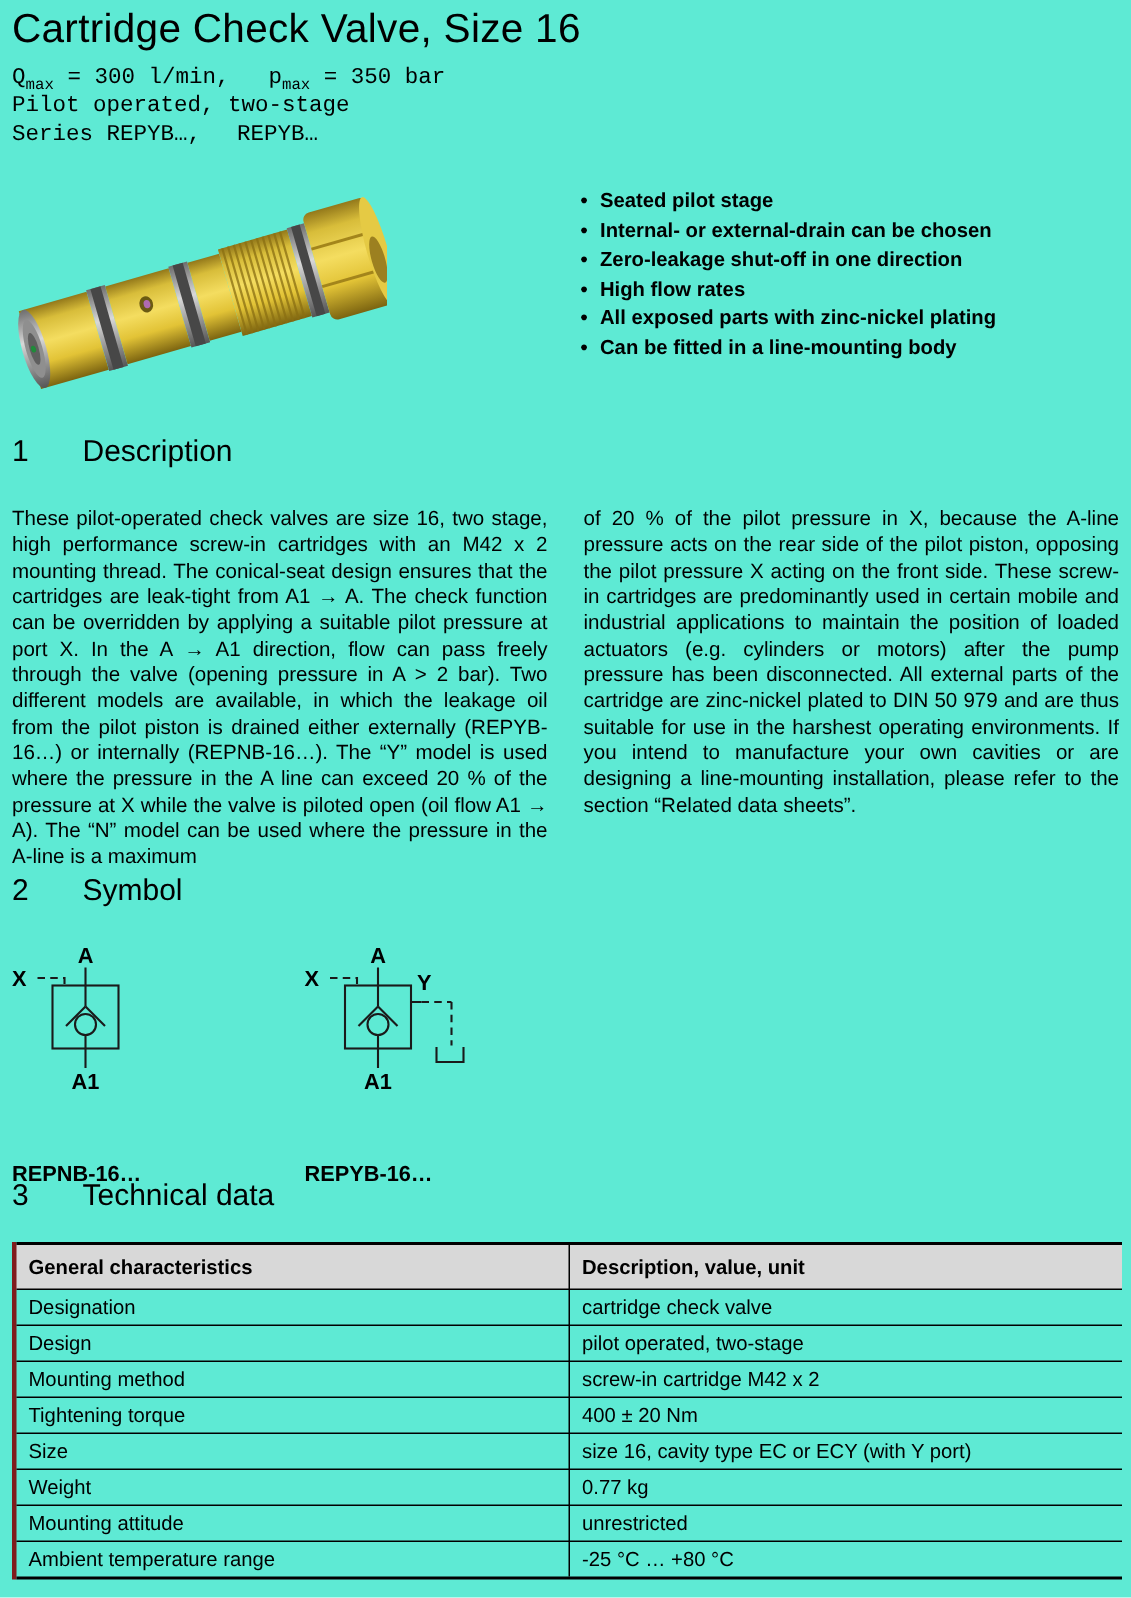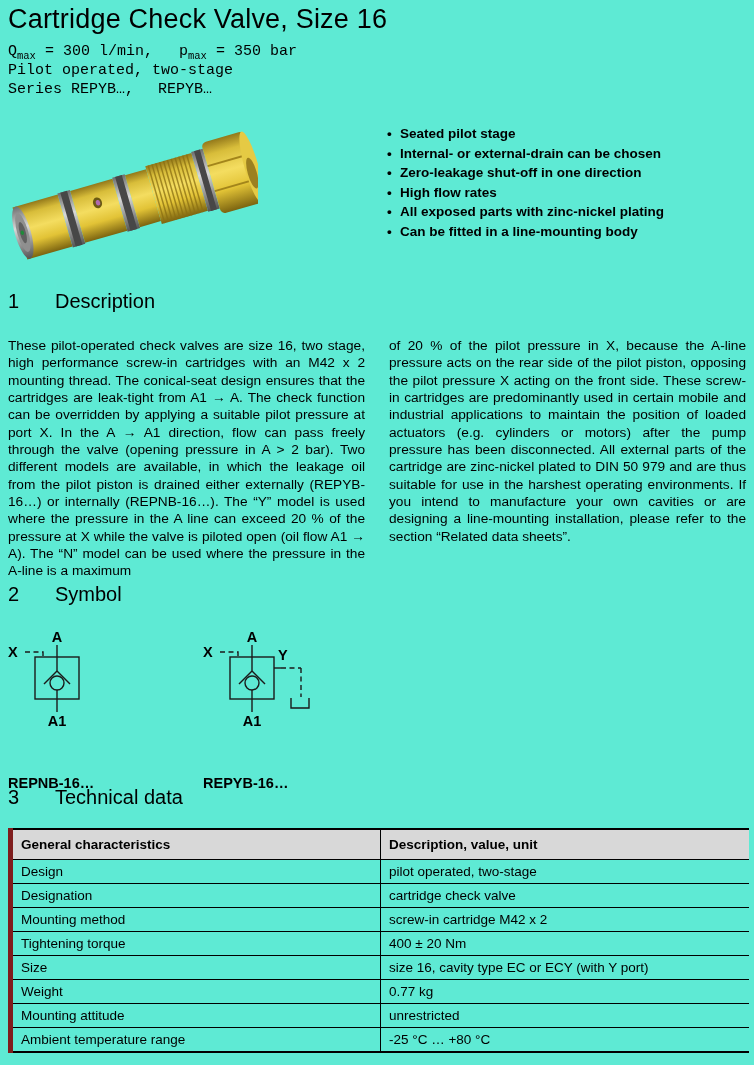--- a/index.html
+++ b/index.html
@@ -27,21 +27,21 @@
   .symbol-svg text{font-size:14.5px;font-weight:700;fill:#000;}
   .symbol-svg line,.symbol-svg polyline,.symbol-svg rect,.symbol-svg circle{
       stroke:#1a1a1a;stroke-width:1.4;fill:none;}
   .symbol-svg .dashed{stroke-dasharray:5 3.5;}
 
   table.tech{border-collapse:collapse;width:738px;table-layout:fixed;}
   table.tech th{background:#d8d8d8;font-size:13.5px;font-weight:700;text-align:left;
       height:29px;padding:0 6px 0 8px;border-top:2px solid #000;border-bottom:1px solid #000;}
   table.tech td{font-size:13.5px;height:23px;padding:0 6px 0 8px;border-bottom:1px solid #000;
       white-space:nowrap;overflow:hidden;}
-  table.tech th:first-child,table.tech td:first-child{border-left:5px solid #7f1d1d;border-right:1px solid #000;}
+  table.tech th:first-child,table.tech td:first-child{border-left:3px solid #7f1d1d;border-right:1px solid #000;}
   table.tech tr:last-child td{border-bottom:2px solid #000;}
 </style>
 </head>
 <body>
 
 <div class="page">
 
   <div class="abs doc-title">Cartridge Check Valve, Size 16</div>
 
   <div class="abs spec-line" style="top:43px;">
@@ -188,28 +188,28 @@
         <col style="width:368px;">
       </colgroup>
     <thead>
       <tr>
         <th>General characteristics</th>
         <th>Description, value, unit</th>
       </tr>
     </thead>
     <tbody>
       <tr>
+          <td>Designation</td>
+          <td>cartridge check valve</td>
+        </tr>
+      <tr>
           <td>Design</td>
           <td>pilot operated, two-stage</td>
         </tr>
       <tr>
-          <td>Designation</td>
-          <td>cartridge check valve</td>
-        </tr>
-      <tr>
           <td>Mounting method</td>
           <td>screw-in cartridge M42 x 2</td>
         </tr>
       <tr>
           <td>Tightening torque</td>
           <td>400 ± 20 Nm</td>
         </tr>
       <tr>
           <td>Size</td>
           <td>size 16, cavity type EC or ECY (with Y port)</td>

